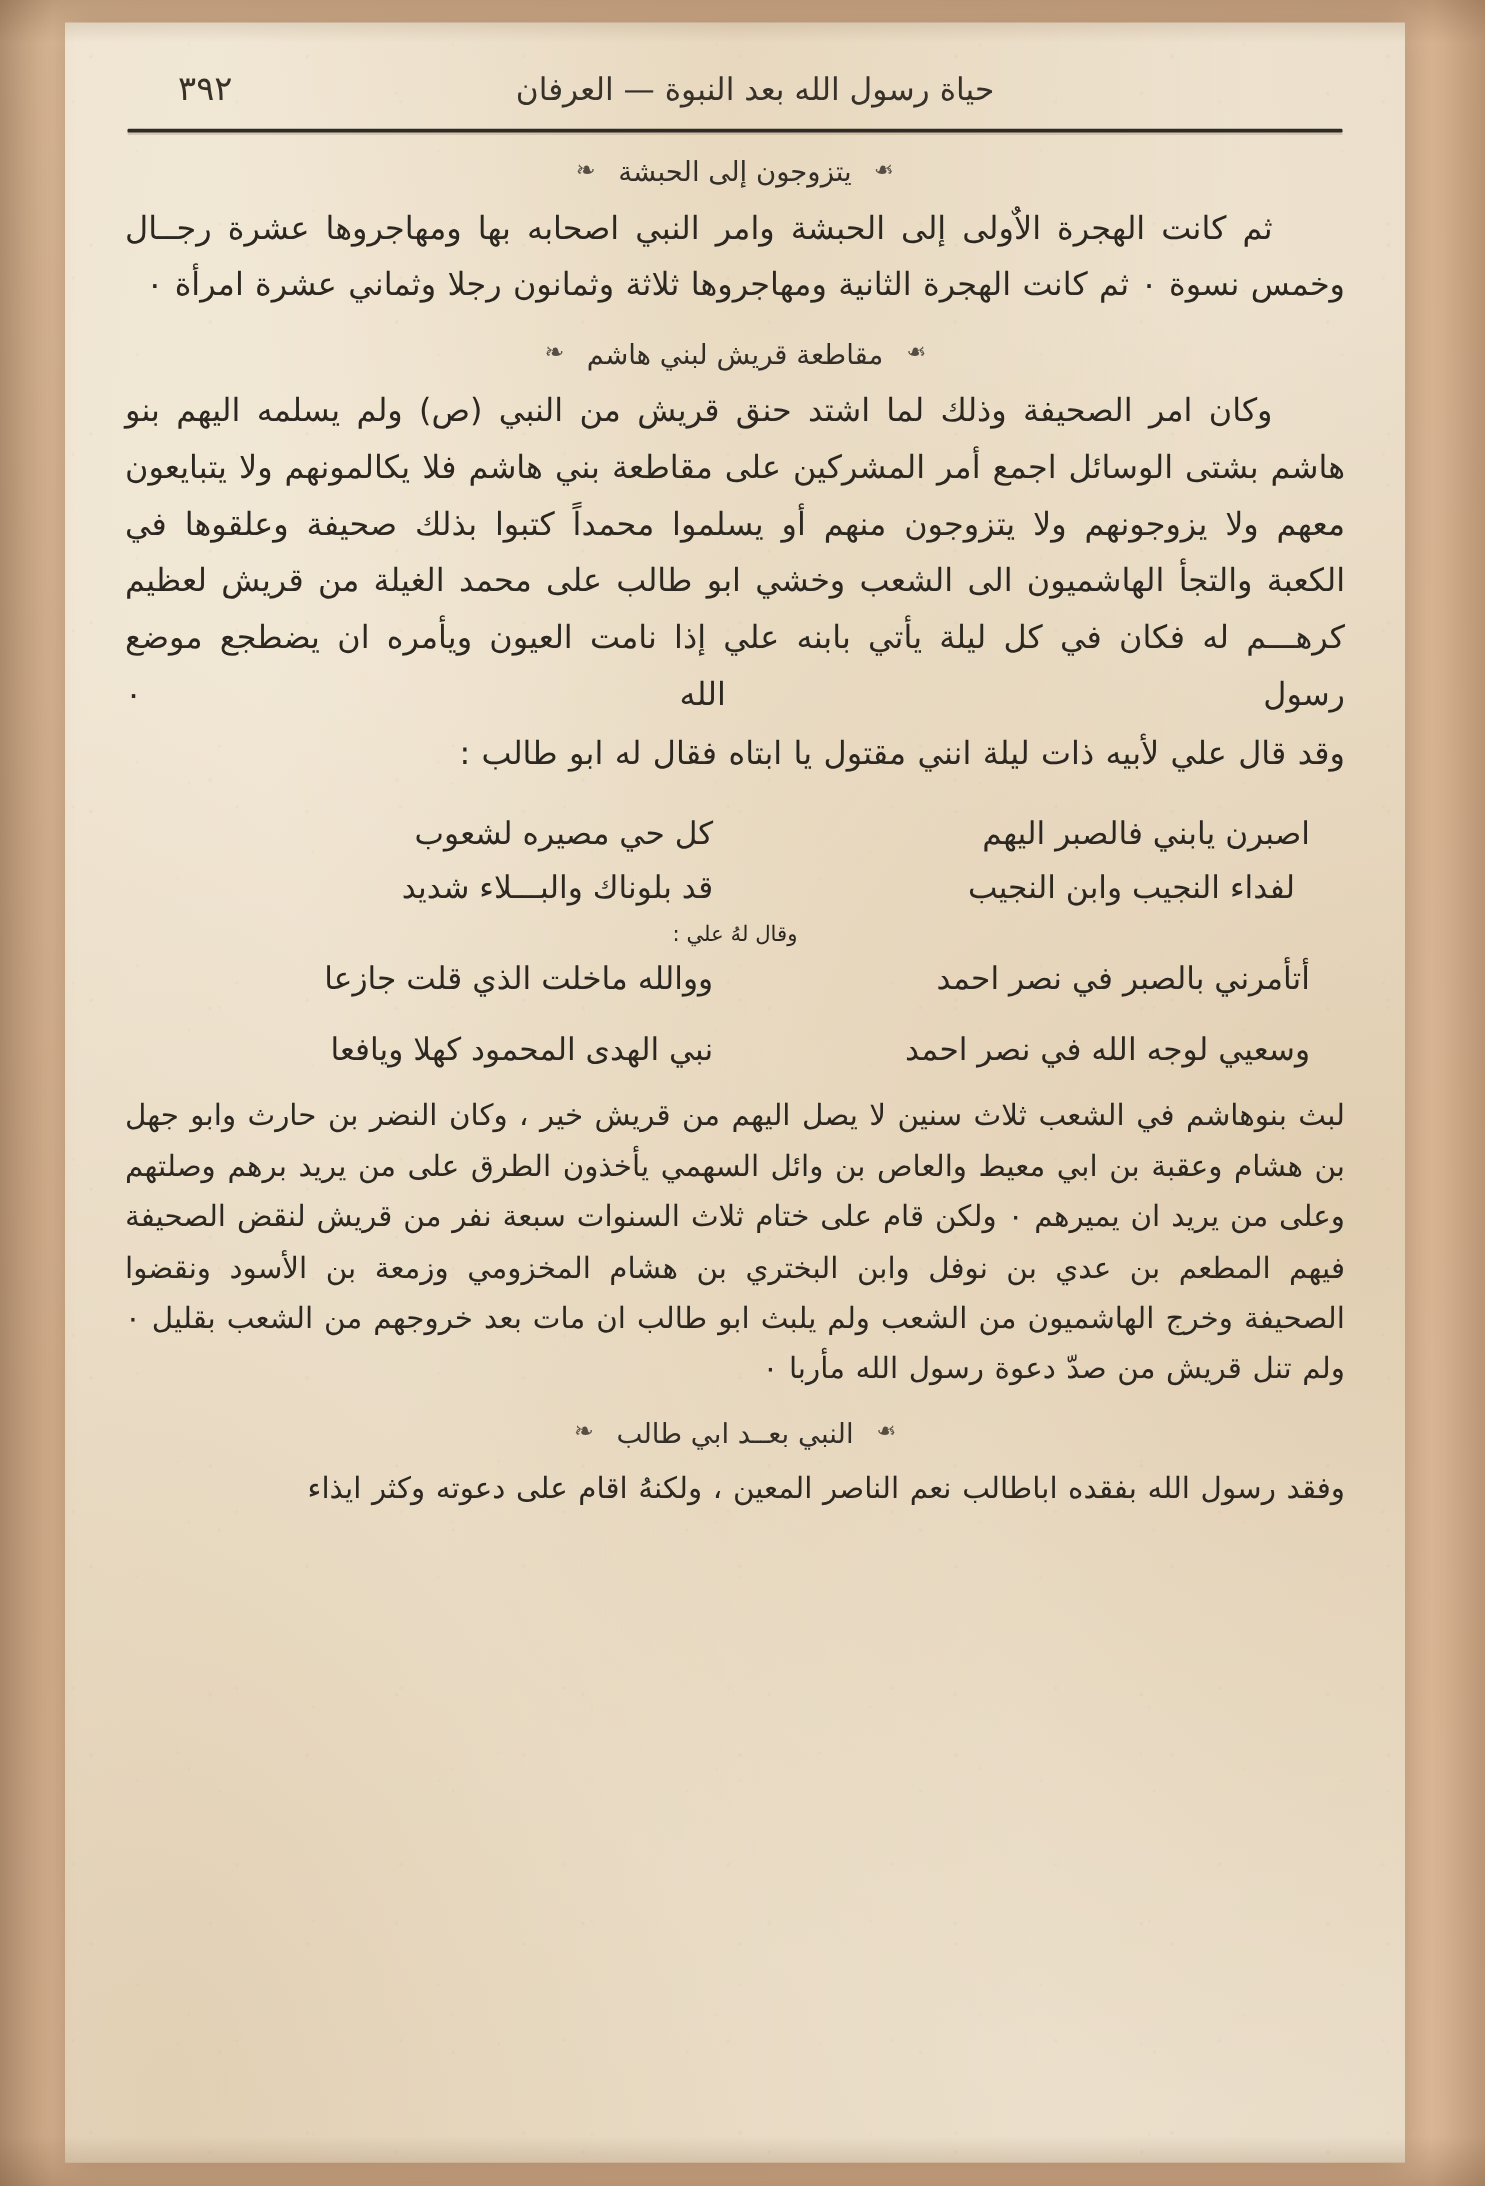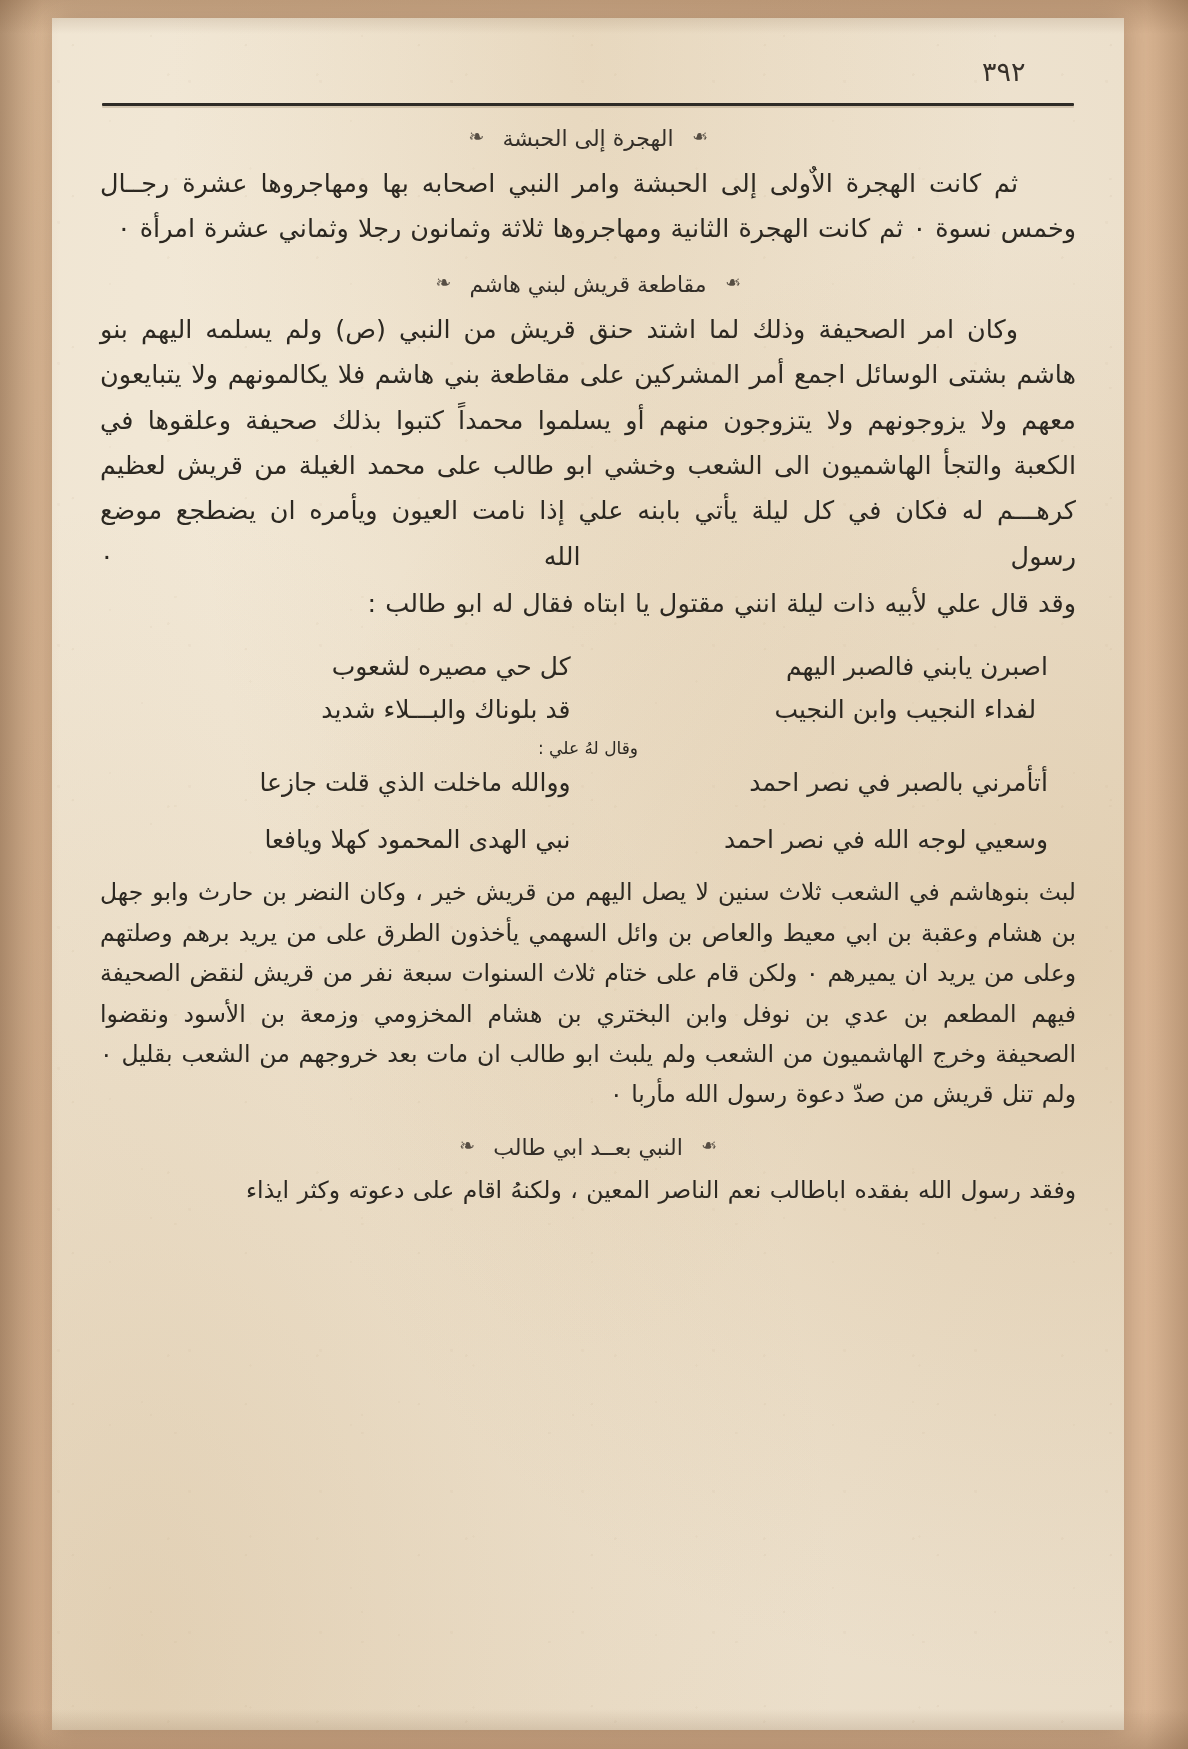--- a/index.html
+++ b/index.html
@@ -124,21 +124,21 @@
     color: #37312a;
     flex: 1;
     text-align: center;
     padding-right: 40px;
   }
   .head-folio {
     font-family: "DejaVu Sans", sans-serif;
     font-size: 27px;
     color: #37312a;
     min-width: 80px;
-    text-align: left;
+    text-align: right;
     letter-spacing: 2px;
   }
   .rule {
     margin: 16px 6px 0 6px;
     height: 3px;
     background: #2e2b26;
     border-radius: 1px;
     box-shadow: 0 2px 0 rgba(120,95,65,0.22);
   }
 
@@ -226,27 +226,28 @@
 
 <div id="scan-frame">
 
   <div id="page">
     <div id="paper-texture"></div>
     <div id="paper-stain"></div>
 
     <div id="content">
 
       <div class="running-head">
+        <div class="head-title">حياة رسول الله بعد النبوة — العرفان</div>
         <div class="head-folio">٣٩٢</div>
       </div>
       <div class="rule"></div>
 
       <div class="section-heading">
         <span class="ornament flip">❧</span>
-        <span class="title">الهجرة إلى الحبشة</span>
+        <span class="title">يتزوجون إلى الحبشة</span>
         <span class="ornament">❧</span>
       </div>
 
       <p class="para indent lastline-right">ثم كانت الهجرة الاٌولى إلى الحبشة وامر النبي اصحابه بها ومهاجروها عشرة رجــال وخمس نسوة ٠ ثم كانت الهجرة الثانية ومهاجروها ثلاثة وثمانون رجلا وثماني عشرة امرأة ٠</p>
 
       <div class="section-heading">
         <span class="ornament flip">❧</span>
         <span class="title">مقاطعة قريش لبني هاشم</span>
         <span class="ornament">❧</span>
       </div>

